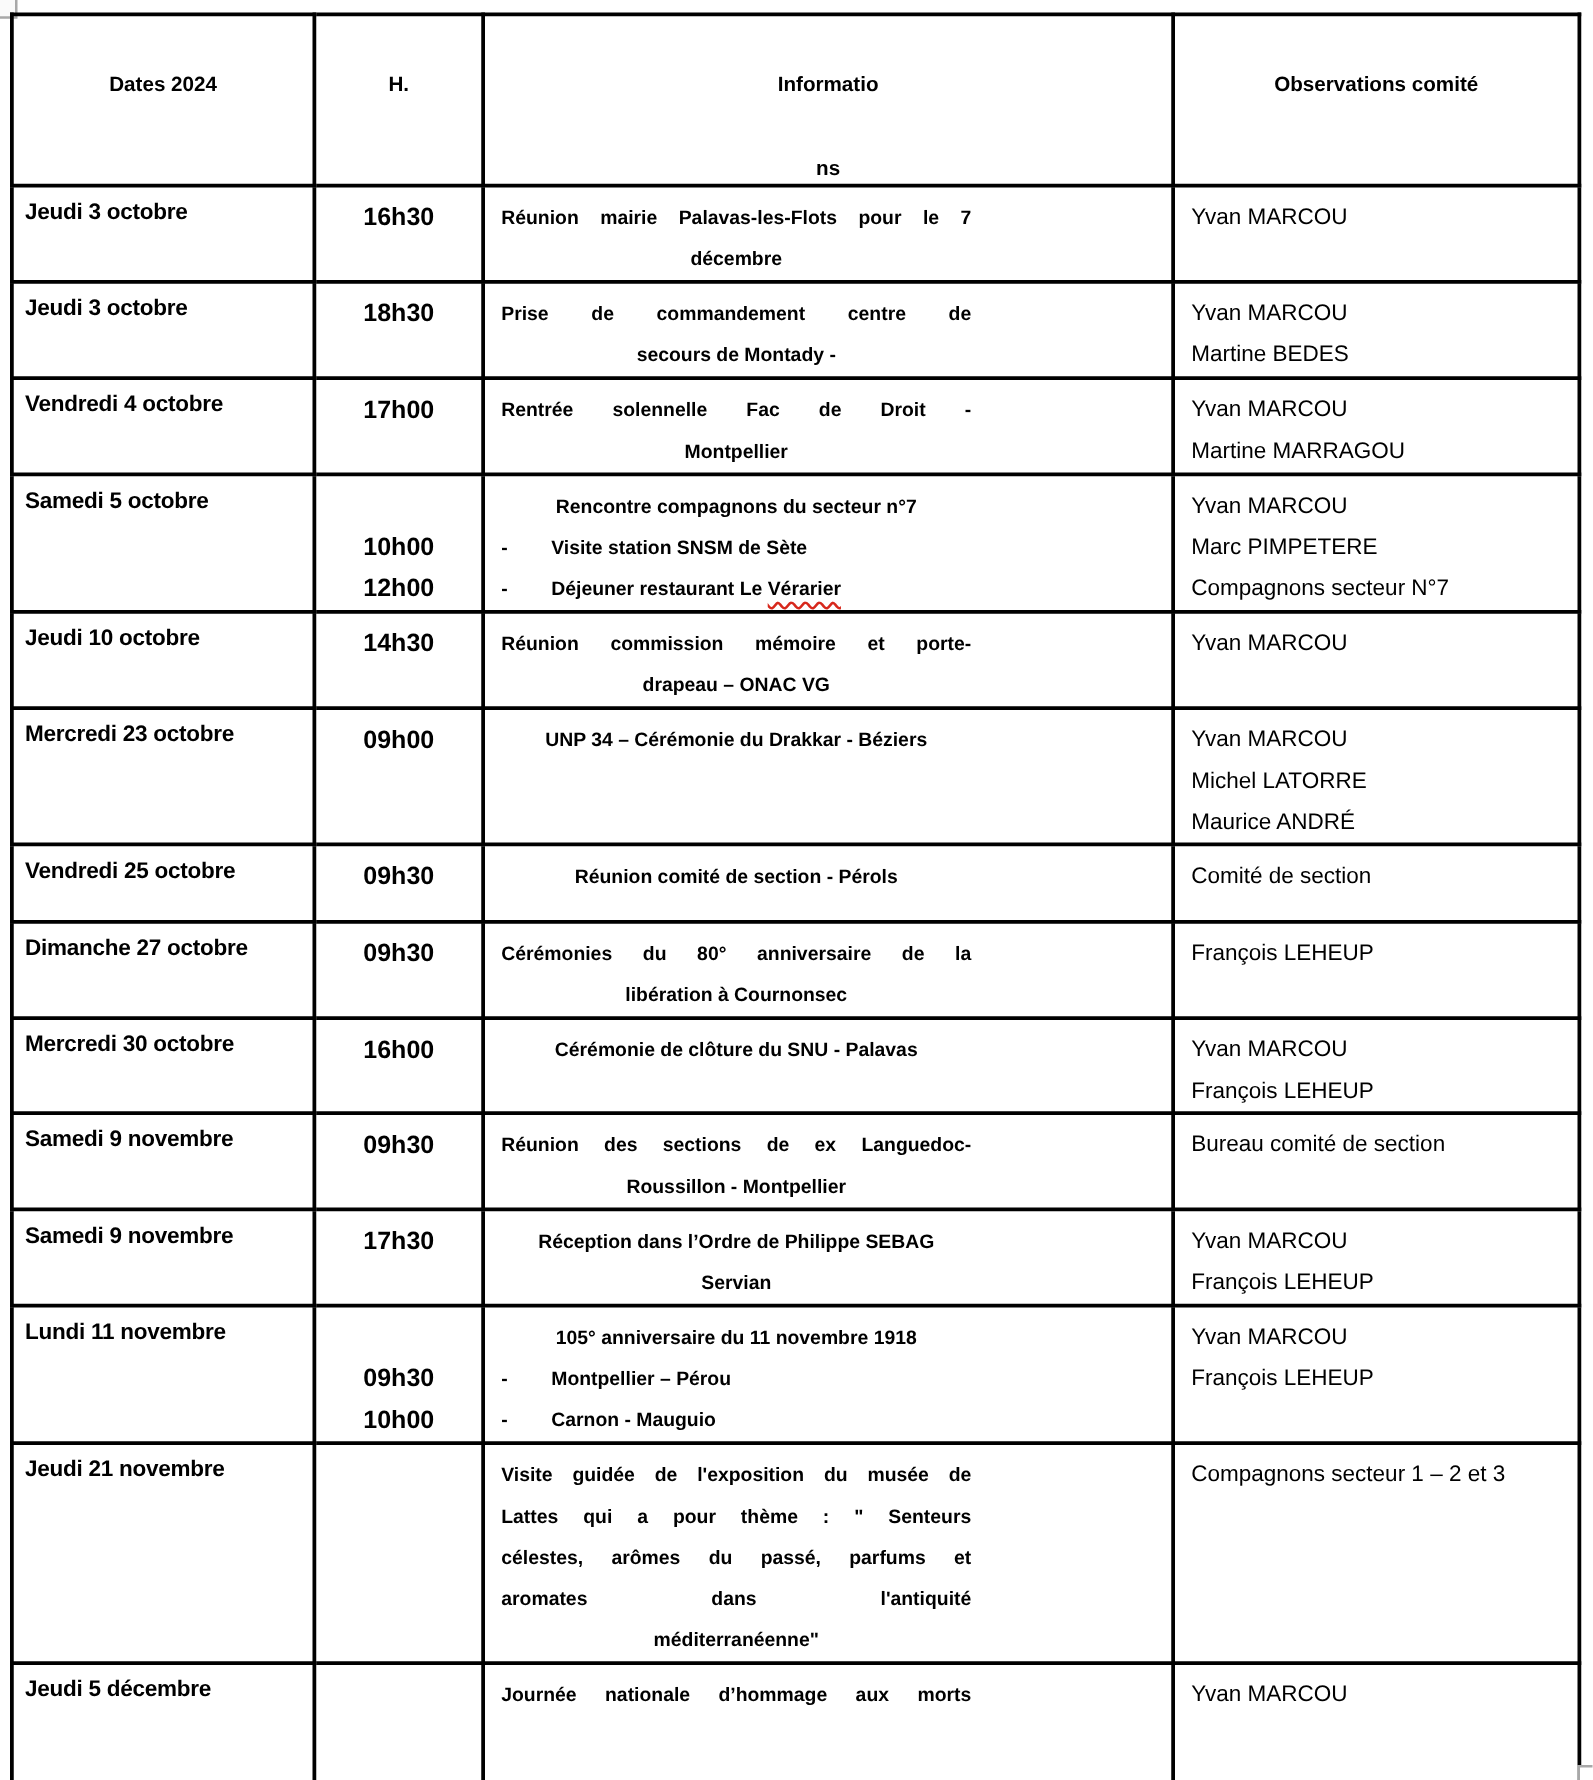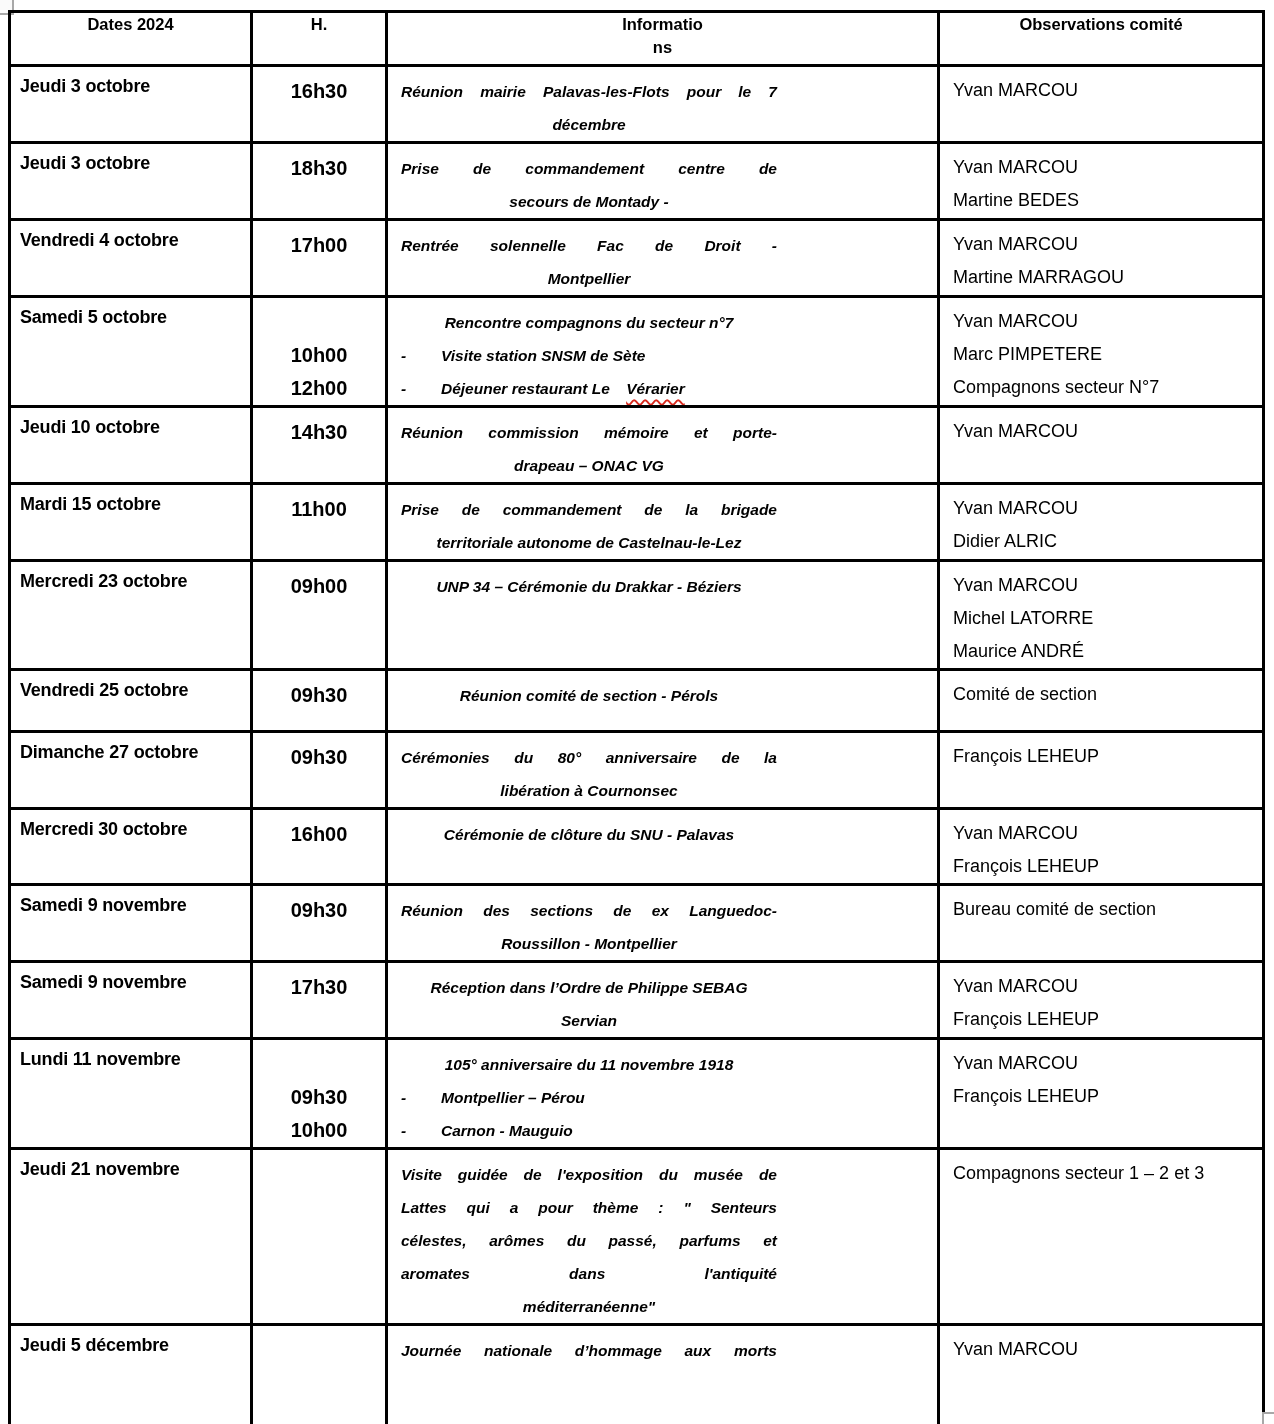--- a/index.html
+++ b/index.html
@@ -8,33 +8,33 @@
     font-family:"Liberation Sans",sans-serif;color:#000;overflow:hidden;
   }
   .events-table{
     position:absolute;left:8px;top:10px;width:1254px;
     border-collapse:collapse;table-layout:fixed;
   }
   .events-table td,.events-table th{
     border:3px solid #000;vertical-align:top;padding:0;overflow:hidden;
   }
   th{font-weight:bold;font-size:16.5px;text-align:center;padding-top:8px;}
-  th .hdr-line{line-height:23px;}
+  th .hdr-line{line-height:23px;margin-top:44px;}
   td.c-date{font-weight:bold;font-size:18px;padding:9px 4px 0 9px;letter-spacing:-0.2px;}
   td.c-time{font-weight:bold;font-size:20px;text-align:center;padding-top:8px;line-height:33px;}
-  td.c-info{font-weight:bold;font-size:15.5px;padding:8px 160px 0 13px;line-height:33px;font-style:italic;}
+  td.c-info{font-weight:bold;font-size:15.5px;padding:8px 160px 0 13px;line-height:33px;}
   td.c-obs{font-weight:normal;font-size:18px;padding:7px 6px 0 13px;line-height:33px;}
   .info-line{text-align:center;}
   .info-line.j{text-align:justify;text-align-last:justify;}
   .info-li{display:flex;}
   .li-marker{flex:0 0 40px;width:40px;}
   .spell{
     text-decoration-line:underline;text-decoration-style:wavy;
     text-decoration-color:#d7281c;text-decoration-thickness:2px;
-    text-underline-offset:5px;text-decoration-skip-ink:none;margin-left:12px;
+    text-underline-offset:5px;text-decoration-skip-ink:none;
   }
   .move-handle{
     position:absolute;left:-6px;top:-7px;width:16px;height:18px;
     border:2px solid #a8a8a8;background:#fafafa;
   }
   .resize-handle{
     position:absolute;right:-5px;bottom:-5px;width:13px;height:13px;
     border:2px solid #a8a8a8;background:#ffffff;
   }
 </style>
@@ -139,34 +139,20 @@
           <div>14h30</div>
         </td>
         <td class="c-info">
           <div class="info-line j"><span>Réunion commission mémoire et porte-</span></div>
           <div class="info-line"><span>drapeau – ONAC VG</span></div>
         </td>
         <td class="c-obs">
           <div>Yvan MARCOU</div>
         </td>
       </tr>
-      <tr style="height: 64px;">
-        <td class="c-date">Mardi 15 octobre</td>
-        <td class="c-time">
-          <div>11h00</div>
-        </td>
-        <td class="c-info">
-          <div class="info-line j"><span>Prise de commandement de la brigade</span></div>
-          <div class="info-line"><span>territoriale autonome de Castelnau-le-Lez</span></div>
-        </td>
-        <td class="c-obs">
-          <div>Yvan MARCOU</div>
-          <div>Didier ALRIC</div>
-        </td>
-      </tr>
       <tr style="height: 94px;">
         <td class="c-date">Mercredi 23 octobre</td>
         <td class="c-time">
           <div>09h00</div>
         </td>
         <td class="c-info">
           <div class="info-line"><span>UNP 34 – Cérémonie du Drakkar - Béziers</span></div>
         </td>
         <td class="c-obs">
           <div>Yvan MARCOU</div>

